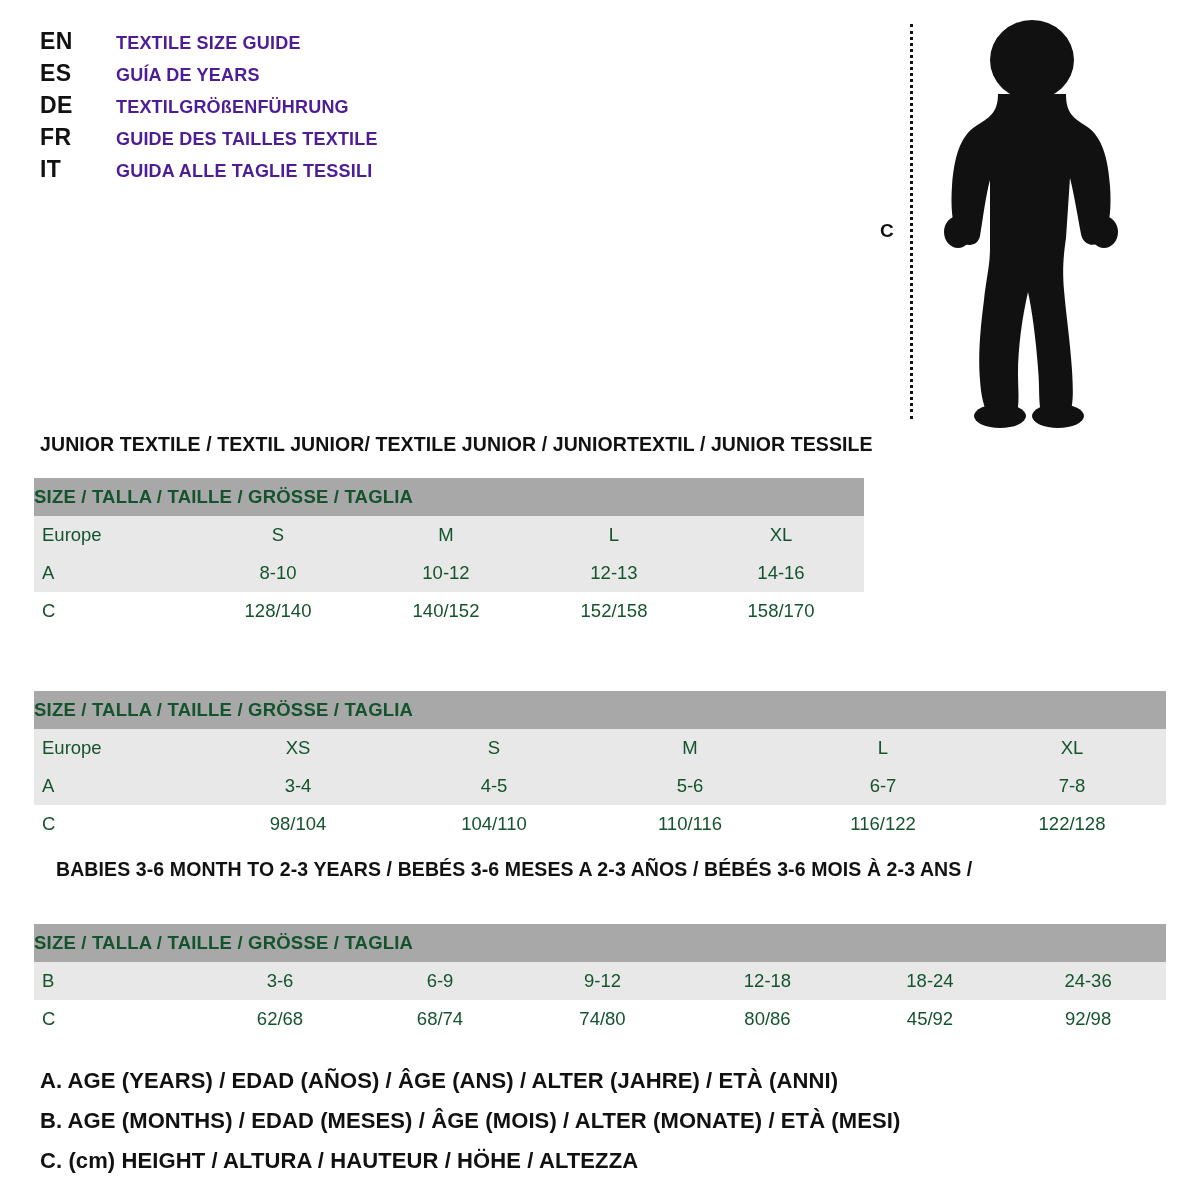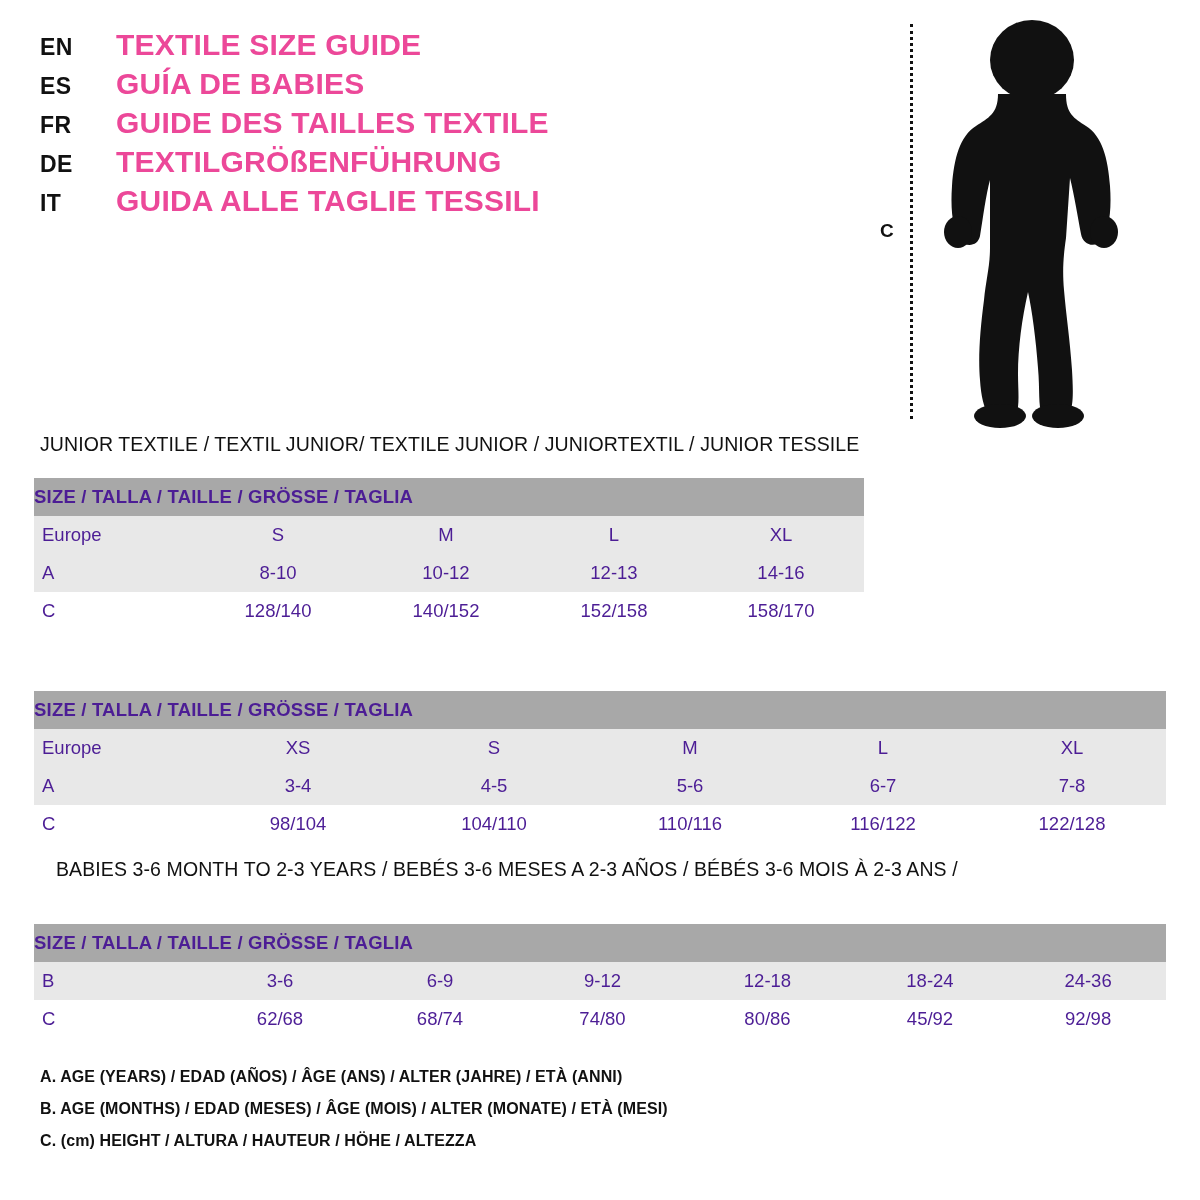--- a/index.html
+++ b/index.html
@@ -36,24 +36,24 @@
   }
   .lang-code {
     width: 76px;
     flex: 0 0 76px;
     font-size: 23px;
     font-weight: 700;
     letter-spacing: 0.4px;
     color: #111;
   }
   .lang-title {
-    font-size: 30px;
+    font-size: 18px;
     font-weight: 700;
     letter-spacing: 0.2px;
-    color: #ec4899;
+    color: #4c1d95;
     white-space: nowrap;
   }
 
   
   .figure-area {
     position: absolute;
     right: 60px;
     top: 10px;
     width: 260px;
     height: 420px;
@@ -78,34 +78,34 @@
     position: absolute;
     left: 48px;
     top: 8px;
     width: 210px;
     height: 410px;
   }
 
   
   .section-title {
     font-size: 19.5px;
-    font-weight: 400;
+    font-weight: 700;
     color: #111;
     letter-spacing: 0.1px;
     line-height: 1.45;
   }
 
   
   table.size-table {
     border-collapse: collapse;
     table-layout: fixed;
   }
   table.size-table td {
     font-size: 18.5px;
-    color: #4c1d95;
+    color: #14532d;
     padding: 6px 0 6px 0;
     height: 26px;
   }
   .hdr-band td {
     background: #a8a8a8;
     font-weight: 700;
     font-size: 18.5px;
     padding-left: 8px;
     letter-spacing: 0.2px;
   }
@@ -133,48 +133,48 @@
   #junior-table { position: absolute; left: 34px; top: 478px; width: 830px; }
 
   #children-title { position: absolute; left: 40px; top: 643px; }
   #children-table { position: absolute; left: 34px; top: 691px; width: 1132px; }
 
   #babies-title { position: absolute; left: 56px; top: 855px; width: 1000px; }
   #babies-table { position: absolute; left: 34px; top: 924px; width: 1132px; }
 
   #legend { position: absolute; left: 40px; top: 1068px; }
   .legend-row {
-    font-size: 16px;
+    font-size: 22px;
     font-weight: 700;
     color: #111;
     margin-bottom: 14px;
     letter-spacing: 0.1px;
   }
 </style>
 </head>
 <body>
 
 <div class="page">
 
   <div class="lang-block">
     <div class="lang-row">
       <span class="lang-code">EN</span>
       <span class="lang-title">TEXTILE SIZE GUIDE</span>
     </div>
     <div class="lang-row">
       <span class="lang-code">ES</span>
-      <span class="lang-title">GUÍA DE BABIES</span>
+      <span class="lang-title">GUÍA DE YEARS</span>
+    </div>
+    <div class="lang-row">
+      <span class="lang-code">DE</span>
+      <span class="lang-title">TEXTILGRÖßENFÜHRUNG</span>
     </div>
     <div class="lang-row">
       <span class="lang-code">FR</span>
       <span class="lang-title">GUIDE DES TAILLES TEXTILE</span>
-    </div>
-    <div class="lang-row">
-      <span class="lang-code">DE</span>
-      <span class="lang-title">TEXTILGRÖßENFÜHRUNG</span>
     </div>
     <div class="lang-row">
       <span class="lang-code">IT</span>
       <span class="lang-title">GUIDA ALLE TAGLIE TESSILI</span>
     </div>
   </div>
 
   <div class="figure-area">
     <div class="measure-label">C</div>
     <div class="measure-line"></div>

